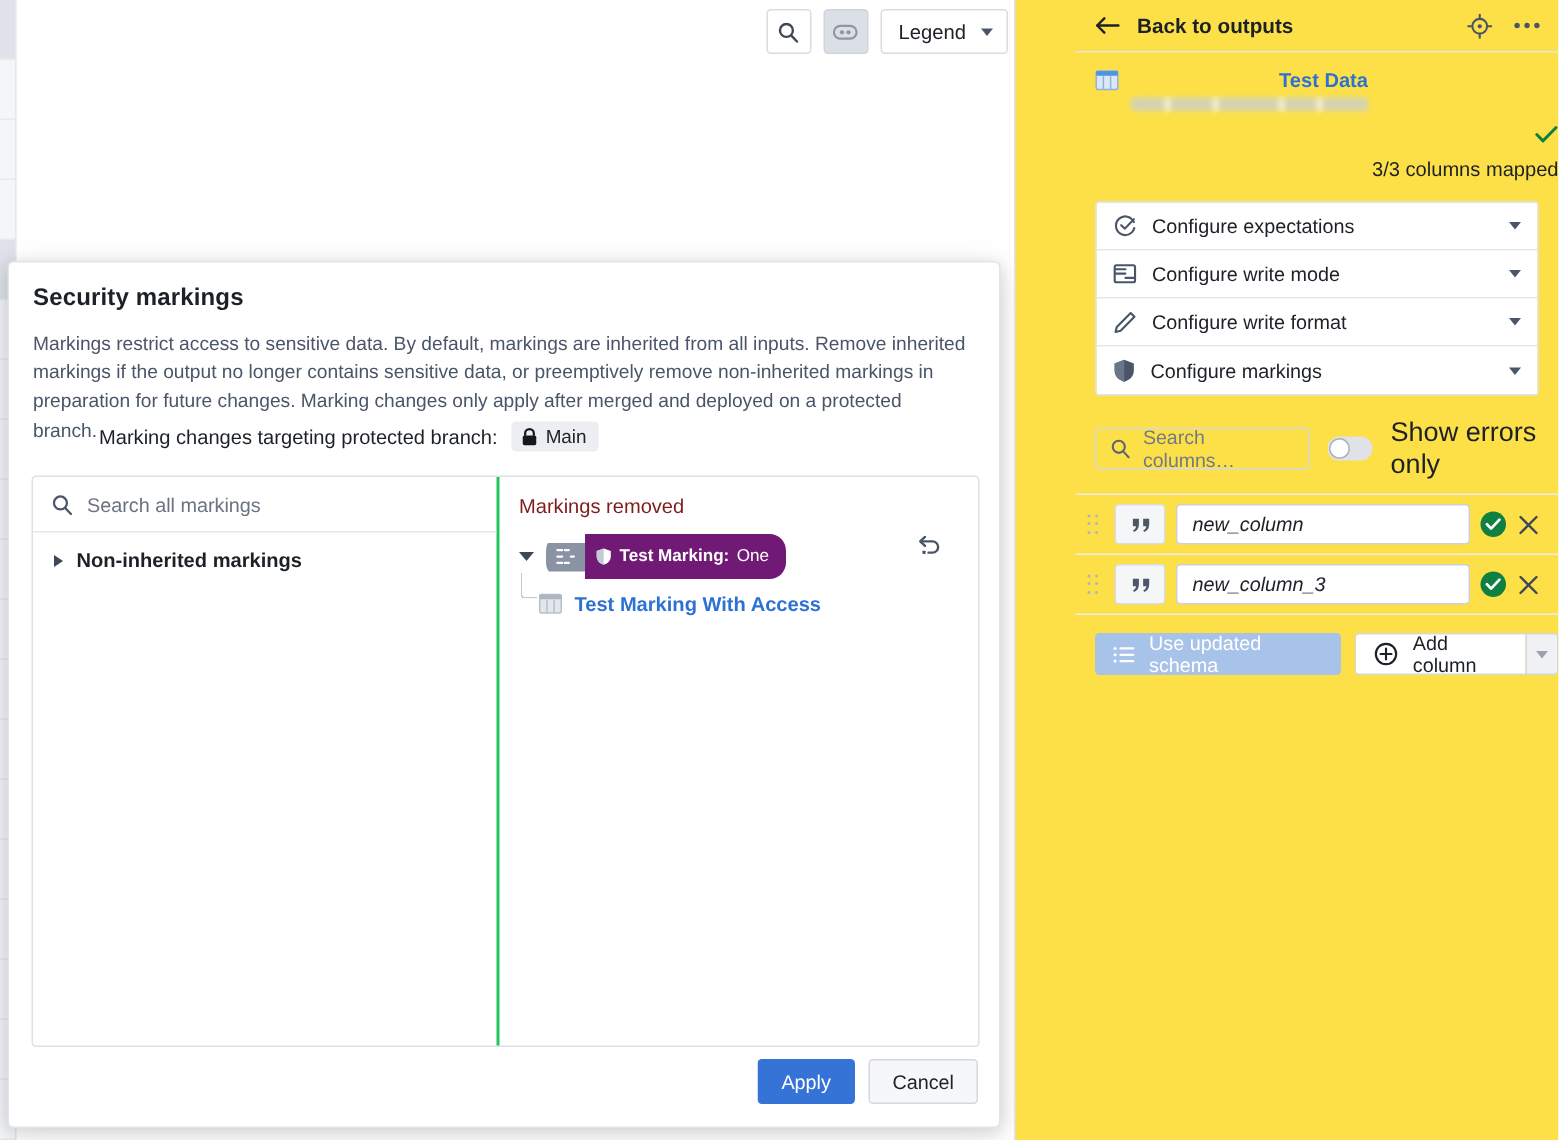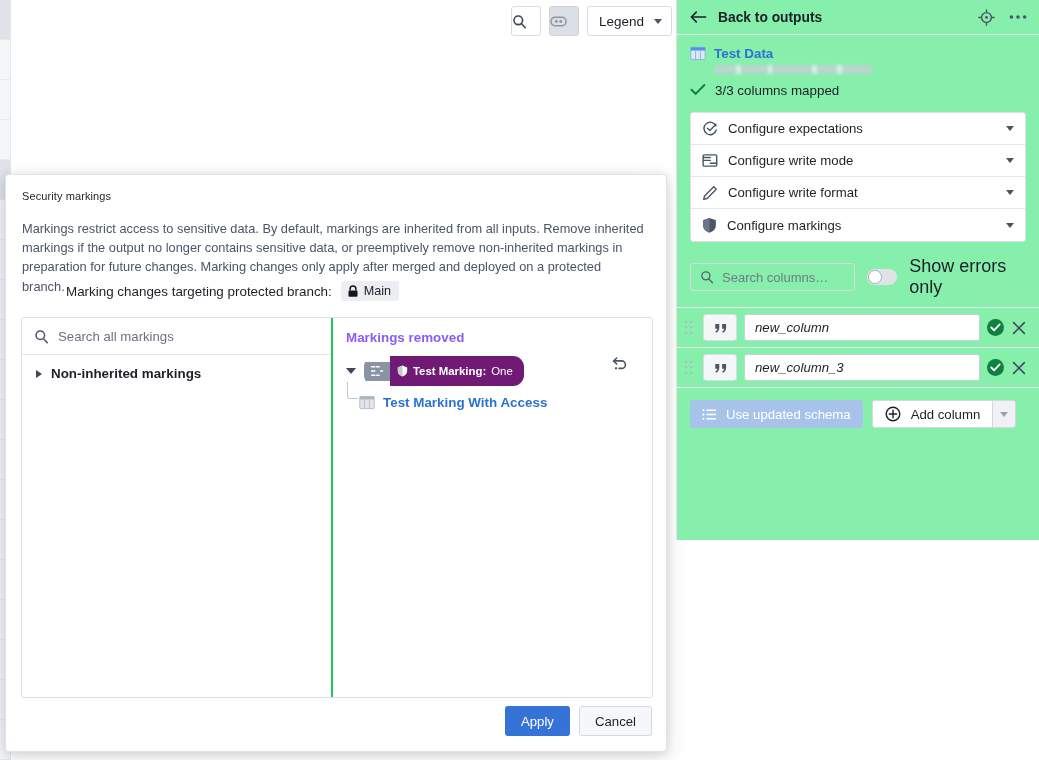--- a/index.html
+++ b/index.html
@@ -24,21 +24,21 @@
   .strip-row { height: 40px; border-bottom: 1px solid #e8eaee; }
   .strip-row.dark { background: #dfe3e9; }
 
   
   .toolbar {
     position: absolute; right: 367px; top: 6px;
     display: flex; align-items: center; gap: 8px;
   }
   .tb-btn {
     height: 30px; min-width: 30px;
-    display: flex; align-items: center; justify-content: flex-start;
+    display: flex; align-items: center; justify-content: center;
     background: #ffffff; border: 1px solid #d8dce3; border-radius: 3px;
     color: #3d4757;
   }
   .tb-btn.active { background: #dcdfe5; border-color: #d0d4da; }
   .tb-legend {
     height: 30px; padding: 0 9px 0 11px; gap: 10px;
     font-size: 13.5px; color: #1c2127;
   }
   .caret {
     width: 0; height: 0; border-left: 4.5px solid transparent;
@@ -52,21 +52,21 @@
     box-shadow: 0 2px 10px rgba(16,22,26,.14), 0 6px 26px rgba(16,22,26,.10);
   }
   .dlg-tail {
     position: absolute; left: 660px; top: 198px; width: 16px; height: 56px;
     background: #ffffff;
     clip-path: polygon(0 0, 0 100%, 100% 50%);
     filter: drop-shadow(2px 0 3px rgba(16,22,26,.10));
   }
   .dlg-title {
     position: absolute; left: 16px; top: 15px;
-    font-size: 11px; font-weight: 400; color: #1c2127; letter-spacing: .1px;
+    font-size: 16px; font-weight: 700; color: #1c2127; letter-spacing: .1px;
   }
   .dlg-desc {
     position: absolute; left: 16px; top: 44px; width: 622px;
     font-size: 12.8px; line-height: 19.2px; color: #4a5568;
   }
   .branch-row {
     position: absolute; left: 16px; top: 106px;
     display: flex; align-items: center; gap: 9px; margin-left: 44px;
   }
   .branch-label { font-size: 13.4px; color: #1c2127; }
@@ -96,21 +96,21 @@
   .chev-right {
     width: 0; height: 0; border-top: 4.5px solid transparent;
     border-bottom: 4.5px solid transparent; border-left: 6px solid #3d4757;
   }
   .chev-down {
     width: 0; height: 0; border-left: 5px solid transparent;
     border-right: 5px solid transparent; border-top: 6px solid #3d4757;
   }
 
   .removed-title {
-    padding: 12px 0 0 13px; font-size: 13.4px; font-weight: 700; color: #8b5cf6;
+    padding: 12px 0 0 13px; font-size: 13.4px; font-weight: 400; color: #7f1d1d;
   }
   .removed-item {
     display: flex; align-items: center; padding: 11px 12px 0 13px; gap: 8px;
     position: relative;
   }
   .mark-pill { display: flex; align-items: center; border-radius: 11px; overflow: hidden; }
   .mark-pill-l {
     background: #8a93a3; display: flex; align-items: center; justify-content: center;
     width: 26px; height: 19px;
   }
@@ -142,41 +142,41 @@
   .btn {
     height: 30px; padding: 0 15px; border-radius: 3px; font-size: 13.2px;
     display: flex; align-items: center; justify-content: center;
     border: 1px solid transparent;
   }
   .btn-primary { background: #3573d6; color: #ffffff; }
   .btn-default { background: #f6f7f9; color: #1c2127; border-color: #d4d8de; }
 
   
   .rpanel {
-    position: absolute; left: 676px; top: 0; width: 363px; height: 540px;
-    background: #86efac; border-left: 1px solid #dfe2e7;
+    position: absolute; left: 676px; top: 0; width: 363px; height: 760px;
+    background: #fde047; border-left: 1px solid #dfe2e7; padding-left: 40px;
   }
   .rp-header {
     height: 35px; border-bottom: 1px solid #e3e6eb;
     display: flex; align-items: center; padding: 0 12px 0 13px;
   }
   .rp-back { display: flex; align-items: center; gap: 11px; }
   .rp-back-text { font-size: 13.8px; font-weight: 700; color: #1c2127; }
   .rp-header-icons { margin-left: auto; display: flex; align-items: center; gap: 14px; }
 
   .rp-file { display: flex; align-items: flex-start; gap: 8px; padding: 11px 12px 0 13px; }
-  .rp-file-name { font-size: 13.4px; color: #2d72d2; font-weight: 600; line-height: 15px; }
+  .rp-file-name { font-size: 13.4px; color: #2d72d2; font-weight: 600; line-height: 15px; text-align: right; }
   .rp-file-path {
     margin-top: 4px; height: 9px; width: 158px; border-radius: 2px;
     background: linear-gradient(90deg,#c9ced6 0 14%,#eef0f3 14% 17%,#c9ced6 17% 34%,#eef0f3 34% 37%,
       #c9ced6 37% 62%,#eef0f3 62% 65%,#c9ced6 65% 78%,#eef0f3 78% 81%,#c9ced6 81% 100%);
     filter: blur(1.6px); opacity: .75;
   }
   .rp-file-path-txt { position: absolute; left: -9999px; }
-  .rp-mapped { display: flex; align-items: flex-start; gap: 9px; padding: 9px 0 0 13px; }
+  .rp-mapped { display: flex; align-items: flex-end; gap: 9px; padding: 9px 0 0 13px; flex-direction: column; }
   .rp-mapped-text { font-size: 13.4px; color: #1c2127; }
 
   .cfg-list {
     margin: 14px 13px 0 13px; border: 1px solid #dde0e5; border-radius: 3px; overflow: hidden;
   }
   .cfg-row {
     height: 32px; display: flex; align-items: center; gap: 10px; padding: 0 11px 0 11px;
     border-bottom: 1px solid #e4e7ec; background: #ffffff;
   }
   .cfg-row:last-child { border-bottom: none; }

